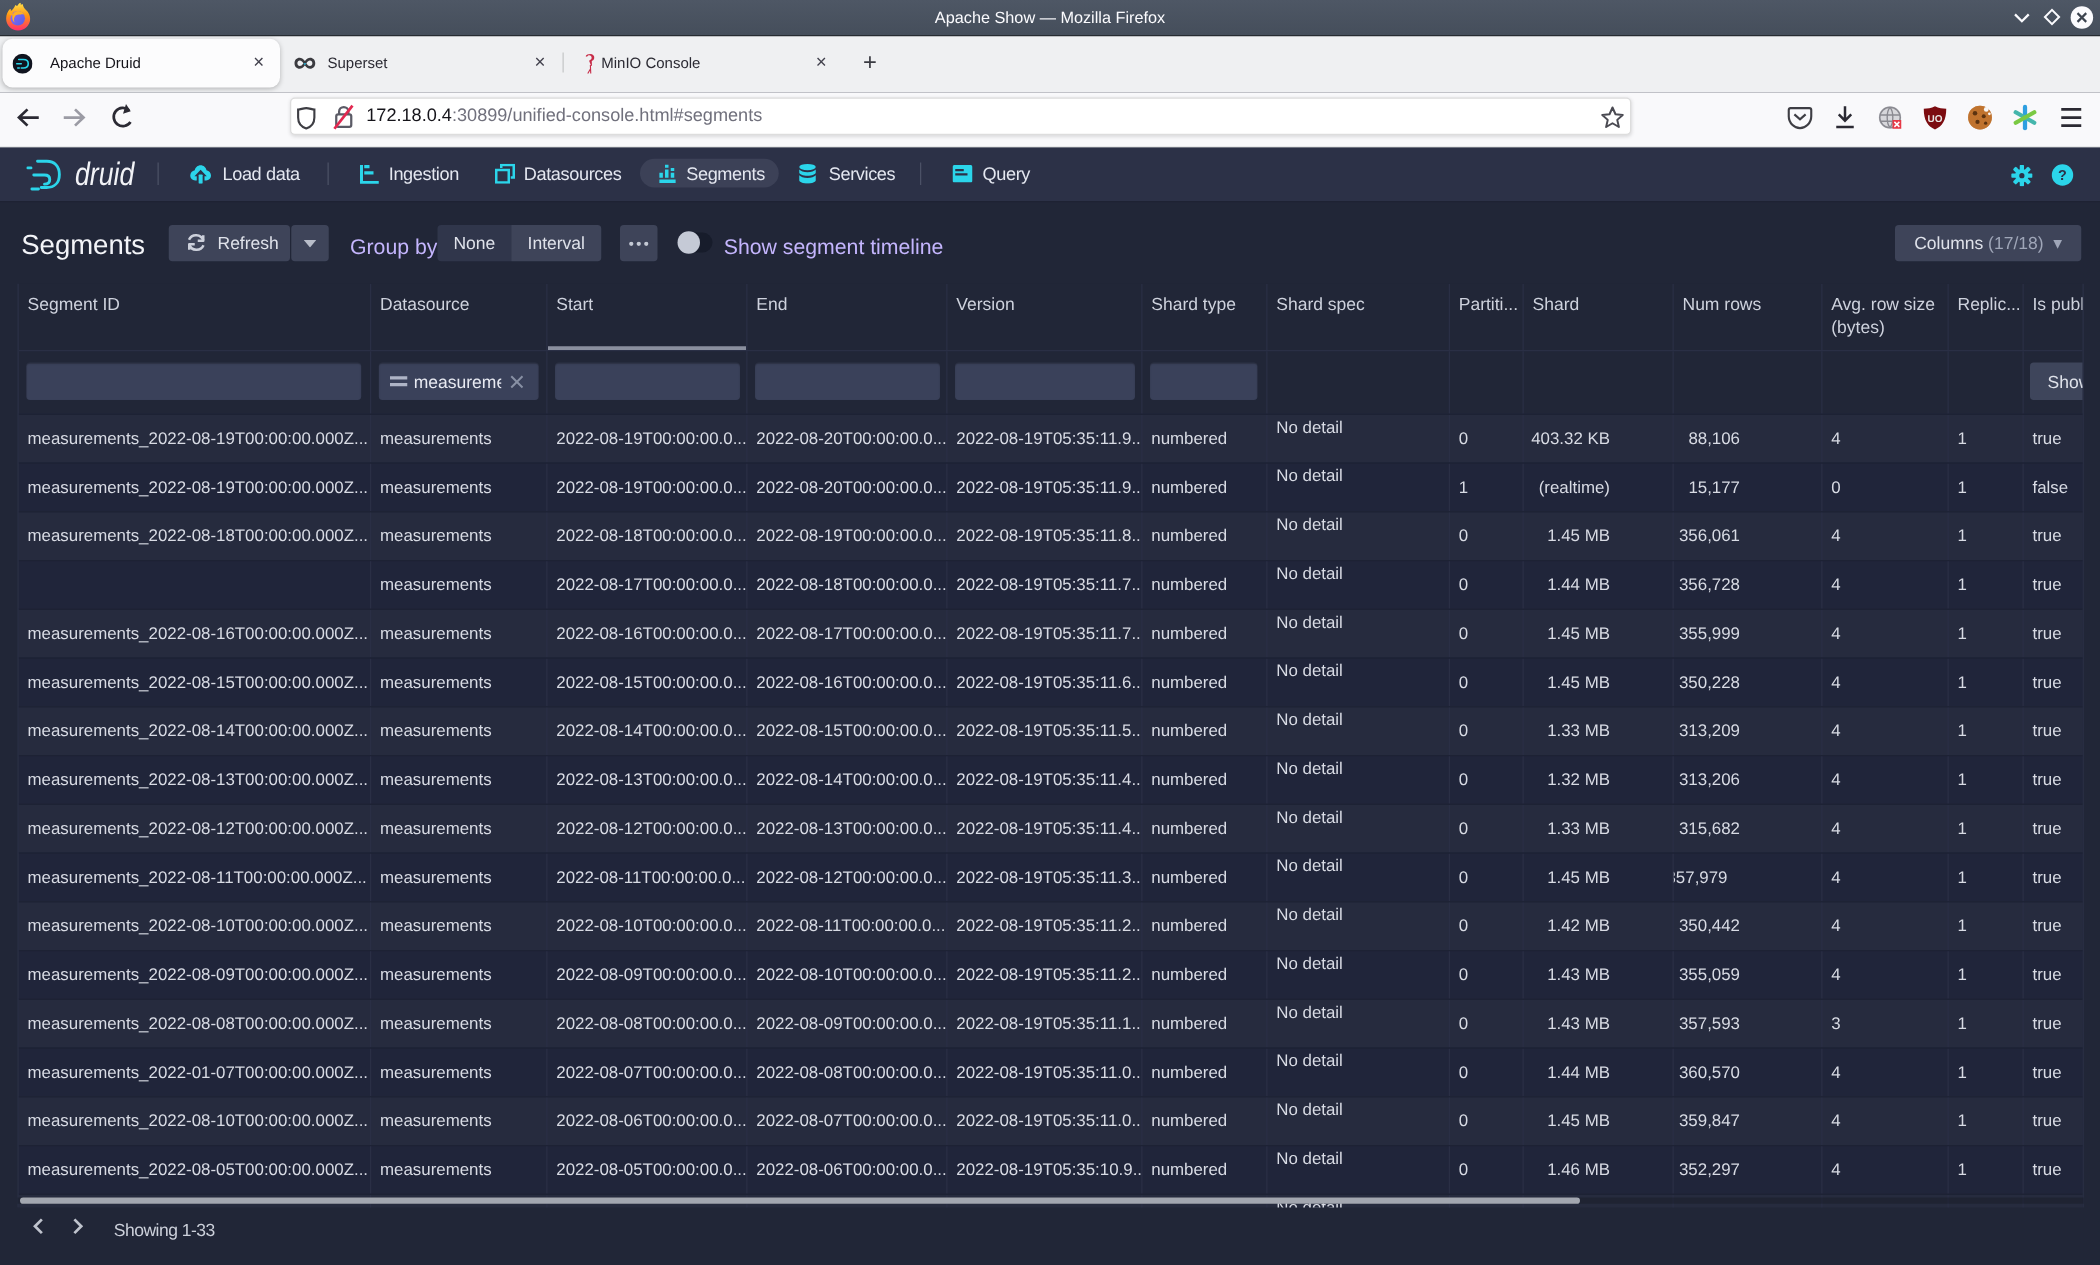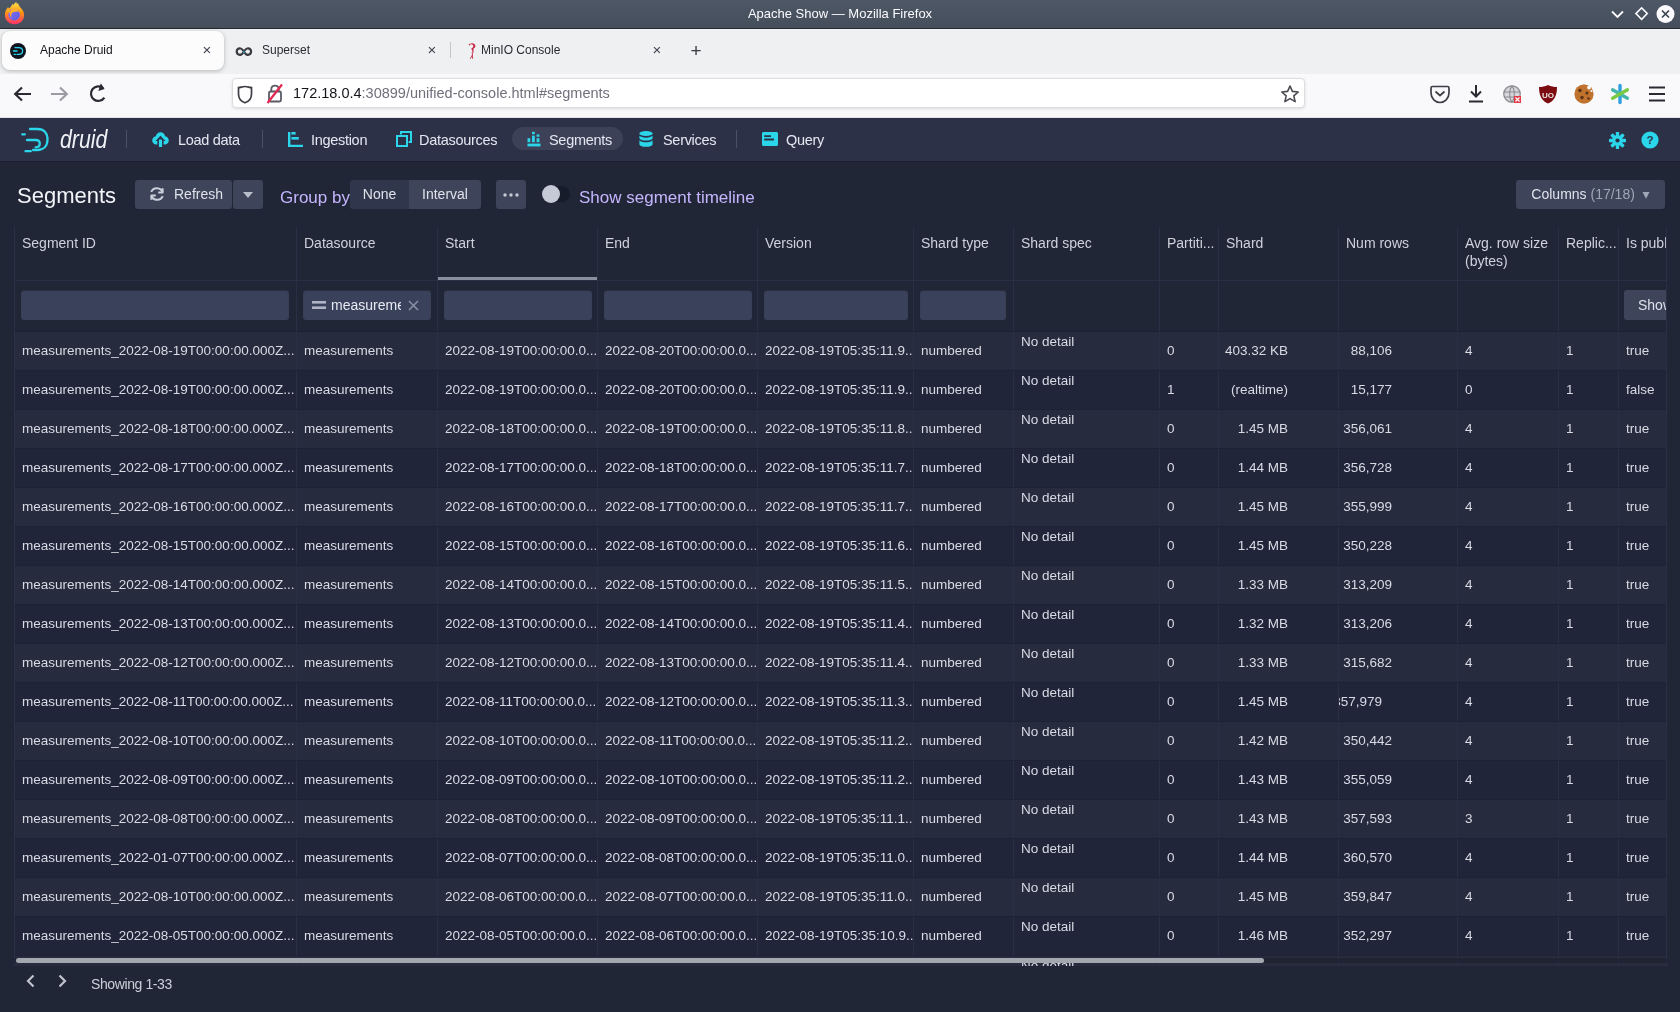--- a/index.html
+++ b/index.html
@@ -461,23 +461,20 @@
         <div class="rowtxt">4</div>
       </div>
 <div class="cell" style="left:1543px;width:60px;">
         <div class="rowtxt">1</div>
       </div>
 <div class="cell" style="left:1603px;width:50px;">
         <div class="rowtxt">true</div>
       </div>
 </div>
 <div class="row even" style="top:221px;">
-<div class="cell first" style="left:0px;width:281px;">
-        <div class="rowtxt">measurements_2022-08-17T00:00:00.000Z...</div>
-      </div>
 <div class="cell" style="left:281px;width:141px;">
         <div class="rowtxt">measurements</div>
       </div>
 <div class="cell" style="left:422px;width:160px;">
         <div class="rowtxt">2022-08-17T00:00:00.0...</div>
       </div>
 <div class="cell" style="left:582px;width:160px;">
         <div class="rowtxt">2022-08-18T00:00:00.0...</div>
       </div>
 <div class="cell" style="left:742px;width:156px;">

